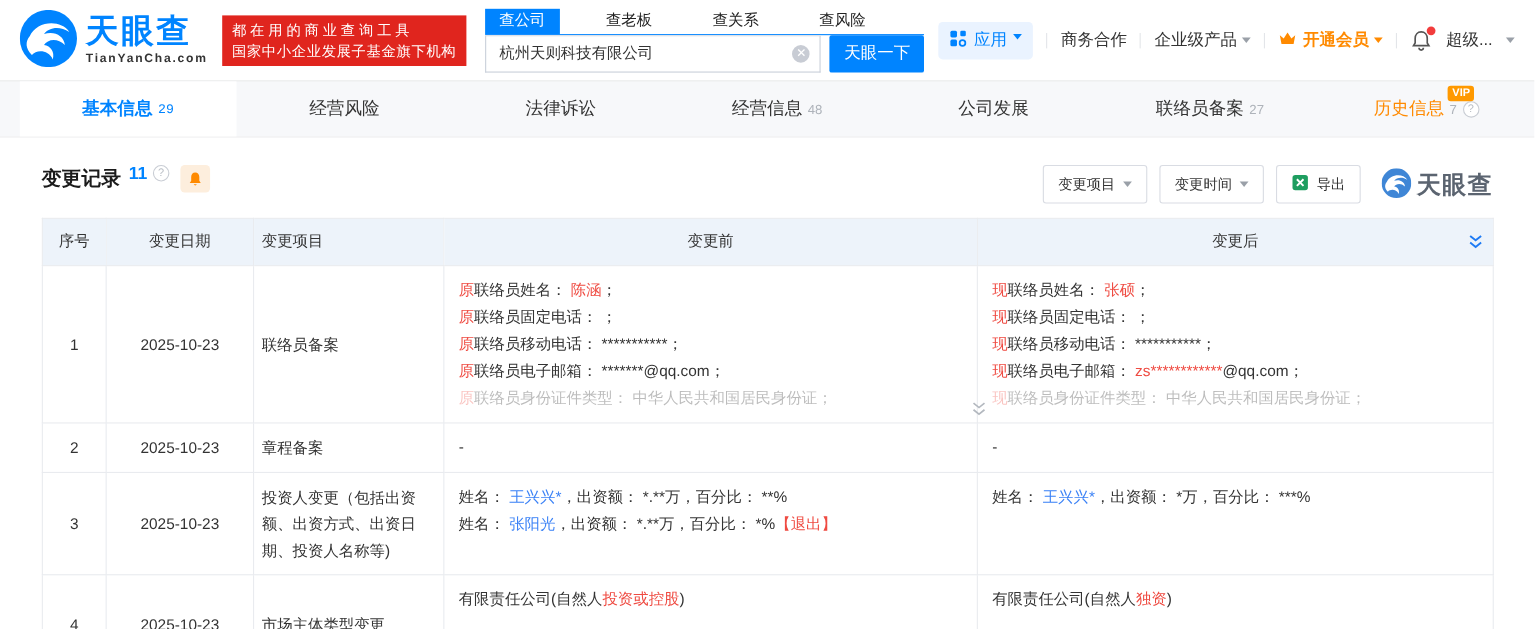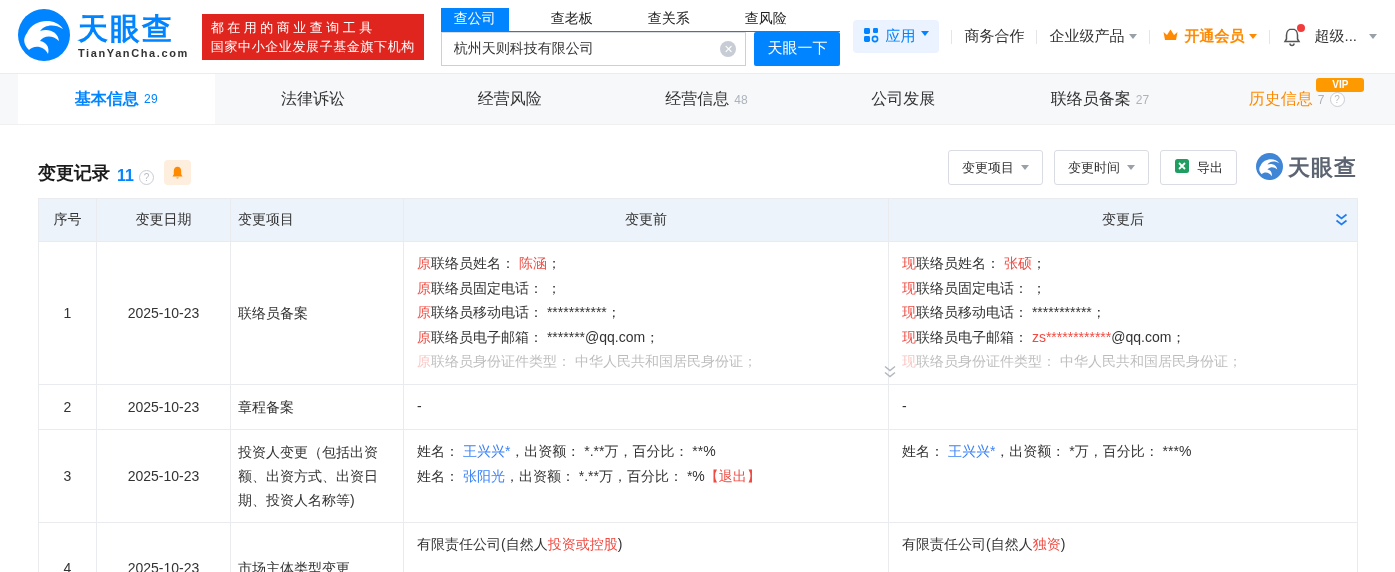--- a/index.html
+++ b/index.html
@@ -44,26 +44,26 @@
   
   .tabbar { height:52px; background:#f7f8fa; border-top:1px solid #ececec; border-bottom:1px solid #f0f0f0;
     display:flex; padding-left:18px; }
   .tab { width:197px; display:flex; align-items:center; justify-content:center; font-size:16px; color:#333;
     cursor:pointer; position:relative; }
   .tab.on { background:#fff; color:#0084ff; font-weight:700;font-family:Liberation Mono, monospace; }
   .tcount { font-size:12px; color:#aeb3ba; margin-left:5px; position:relative; top:1px; font-weight:400; }
   .tab.on .tcount { color:#0084ff; }
   .tab.viptab .tlabel { color:#ff8a00; }
   .vipbadge { position:absolute; top:4px; left:118px; background:#f90; color:#fff; font-size:10px; font-weight:700;
-    line-height:14px; padding:0 16px; border-radius:3px; }
+    line-height:14px; padding:0 4px; border-radius:3px; }
   .helpicon { width:15px; height:15px; border:1px solid #c9cdd4; border-radius:50%; color:#b8bdc4; font-size:10px;
     display:inline-flex; align-items:center; justify-content:center; margin-left:5px; cursor:pointer; background:#fff; }
 
   
-  .sechead { display:flex; align-items:flex-end; margin:25px 38px 13px; }
+  .sechead { display:flex; align-items:flex-start; margin:25px 38px 13px; }
   .sectitle { font-size:18px; font-weight:700; color:#1b1b1b; }
   .scount { color:#0084ff; font-weight:700; font-size:16px; margin-left:7px; }
   .bellchip { width:27px; height:25px; background:#fdeedd; border-radius:4px; margin-left:10px;
     display:flex; align-items:center; justify-content:center; cursor:pointer; }
   .tools { margin-left:auto; display:flex; align-items:center; gap:11px; }
   .dd { height:35px; padding:0 13px; background:#fff; border:1px solid #d9dce3; border-radius:3px; font-size:13px;
     color:#333; display:flex; align-items:center; gap:7px; cursor:pointer; font-family:inherit; }
   .wm { display:flex; align-items:center; gap:5px; margin-left:8px; }
   .wmtxt { font-size:22px; font-weight:700; color:#5b6470; letter-spacing:1px; }
 
@@ -169,24 +169,24 @@
       <span class="caret"></span>
     </nav>
   </header>
 
   <nav class="tabbar">
       <div class="tab on">
         <span class="tlabel">基本信息</span>
         <span class="tcount">29</span>
       </div>
       <div class="tab">
+        <span class="tlabel">经营风险</span>
+      </div>
+      <div class="tab">
         <span class="tlabel">法律诉讼</span>
-      </div>
-      <div class="tab">
-        <span class="tlabel">经营风险</span>
       </div>
       <div class="tab">
         <span class="tlabel">经营信息</span>
         <span class="tcount">48</span>
       </div>
       <div class="tab">
         <span class="tlabel">公司发展</span>
       </div>
       <div class="tab">
         <span class="tlabel">联络员备案</span>

